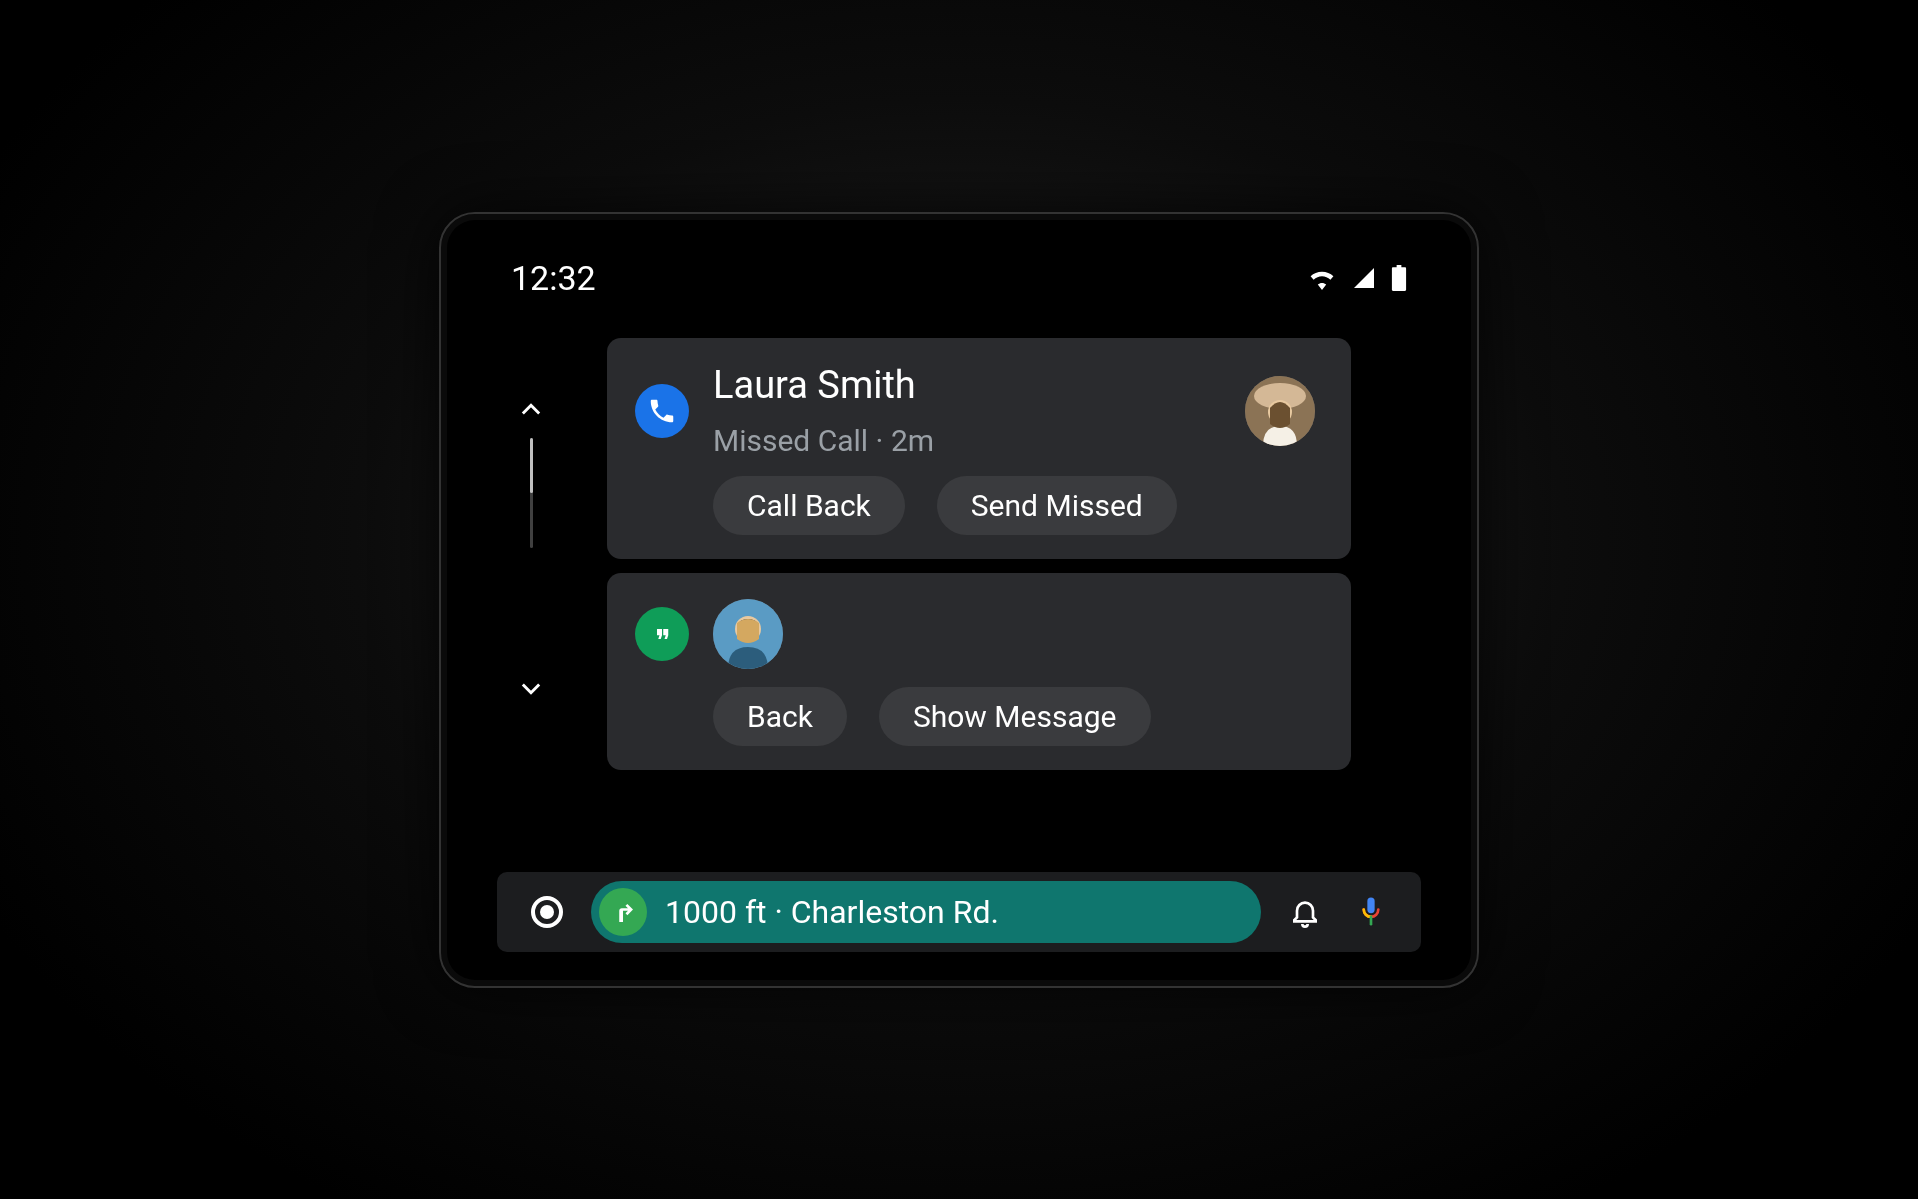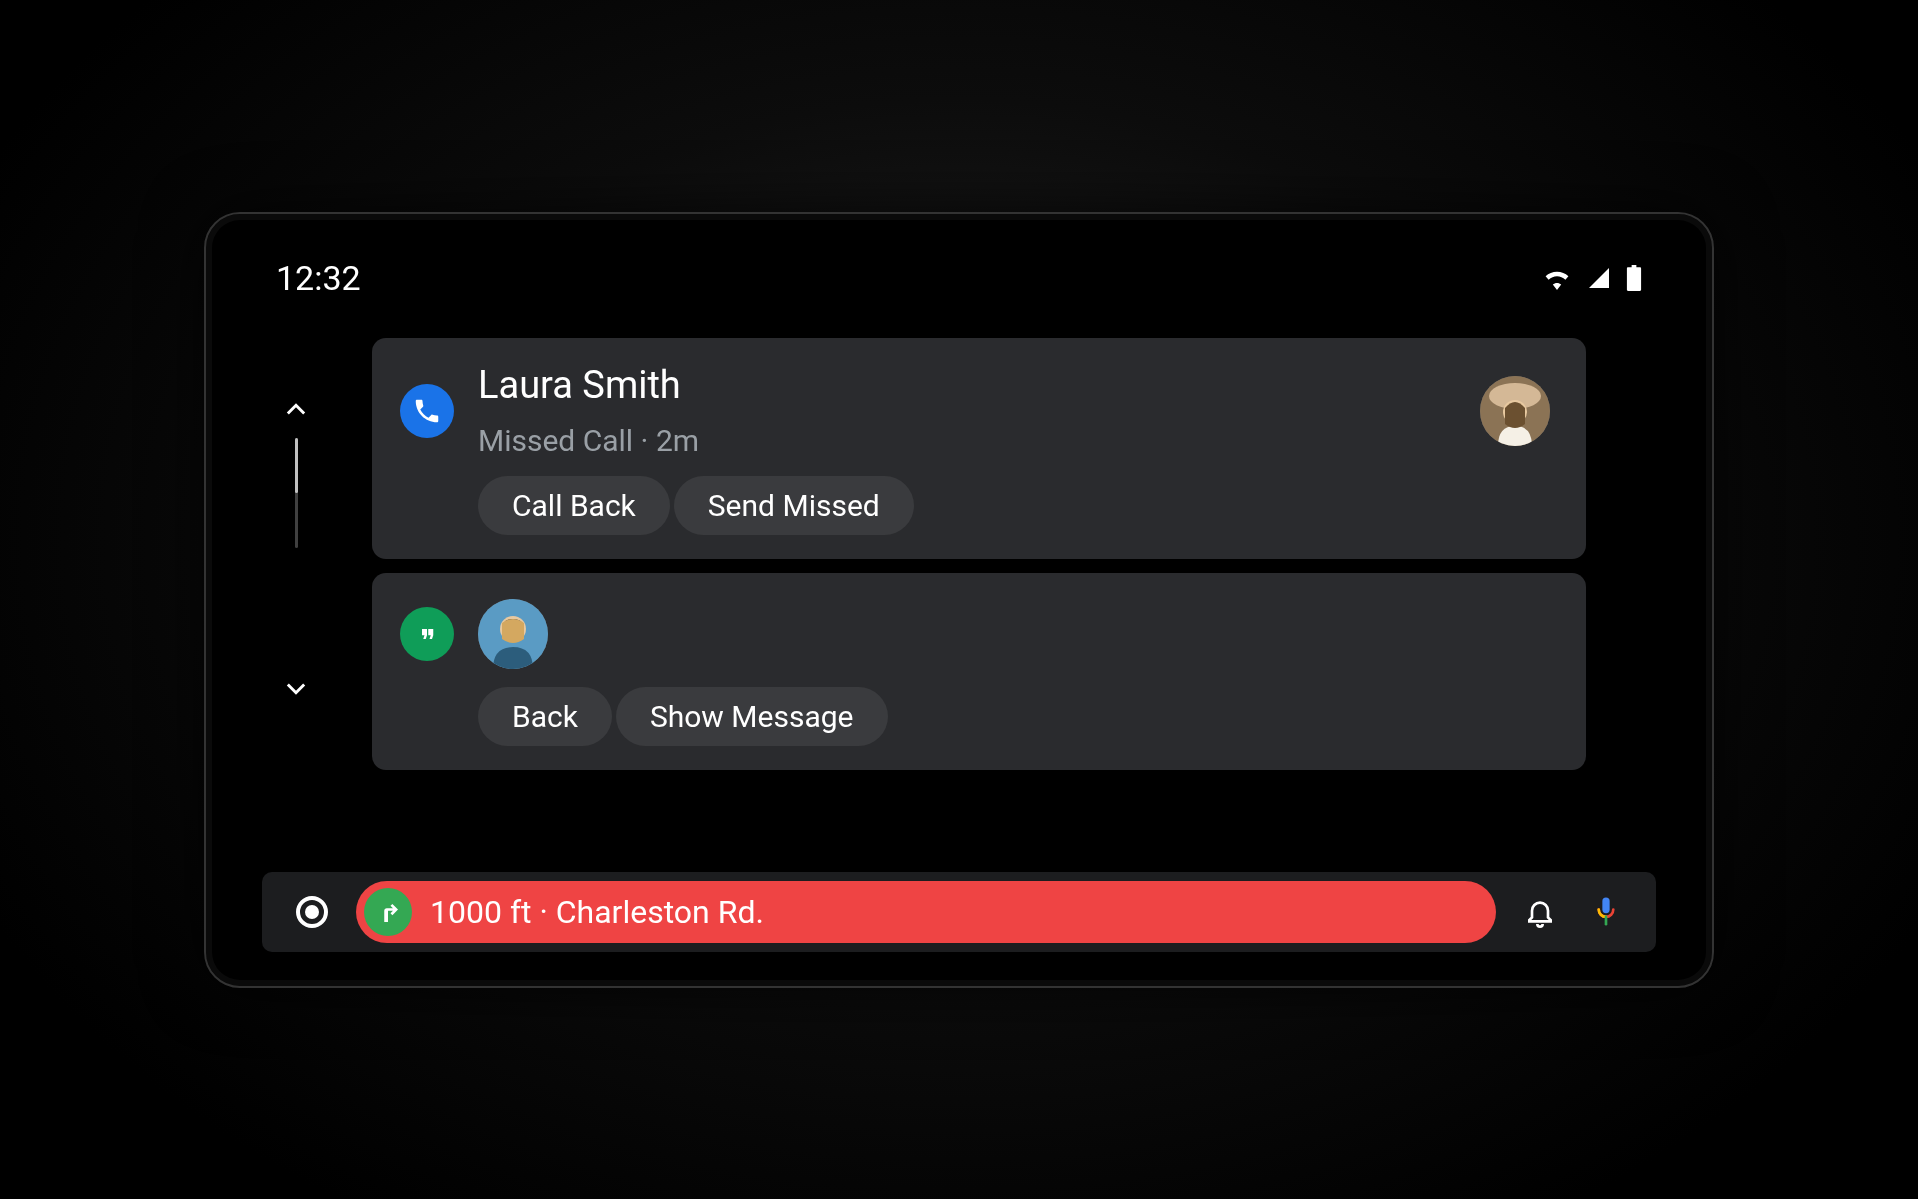--- a/index.html
+++ b/index.html
@@ -21,21 +21,21 @@
     background: #000;
     font-family: "Roboto", "Helvetica Neue", Arial, sans-serif;
     overflow: hidden;
   }
   .photo-bg {
     position: absolute; inset: 0;
     background: radial-gradient(ellipse 1100px 800px at 50% 45%, #262626 0%, #0c0c0c 55%, #000 100%);
     display: flex; align-items: center; justify-content: center;
   }
   .device-frame {
-    width: 1510px; height: 776px;
+    width: 1040px; height: 776px;
     background: #000;
     border-radius: 36px;
     border: 2px solid #333;
     box-shadow: 0 0 60px rgba(0,0,0,0.8), inset 0 0 0 6px #0a0a0a;
     position: relative;
   }
   .screen {
     position: absolute;
     left: 16px; top: 16px; right: 16px; bottom: 16px;
     background: var(--bg-screen);
@@ -106,21 +106,21 @@
   .card-title { font-size: 38px; color: var(--text-primary); font-weight: 400; line-height: 1.15; }
   .card-sub { font-size: 30px; color: var(--text-secondary); font-weight: 400; margin-top: 16px; }
   .avatar {
     width: 70px; height: 70px; border-radius: 50%;
     flex-shrink: 0;
     background: #666;
     overflow: hidden;
   }
   .avatar svg { width: 100%; height: 100%; display: block; }
   .card-actions {
-    display: flex; gap: 4px; padding-left: 78px;
+    display: flex; gap: 32px; padding-left: 78px;
   }
   .pill {
     background: var(--pill-bg);
     color: var(--text-primary);
     font-size: 30px;
     padding: 12px 34px;
     border-radius: 999px;
     border: none;
     cursor: pointer;
     font-family: inherit;
@@ -138,21 +138,21 @@
     gap: 22px;
   }
   .launcher-btn {
     width: 44px; height: 44px;
     display: flex; align-items: center; justify-content: center;
     cursor: pointer;
   }
   .nav-pill {
     flex: 1;
     display: flex; align-items: center; gap: 18px;
-    background: #ef4444;
+    background: #0f766e;
     border-radius: 999px;
     padding: 6px 18px 6px 8px;
     height: 62px;
     cursor: pointer;
   }
   .nav-turn-icon {
     width: 48px; height: 48px; border-radius: 50%;
     background: var(--nav-green);
     display: flex; align-items: center; justify-content: center;
     flex-shrink: 0;

